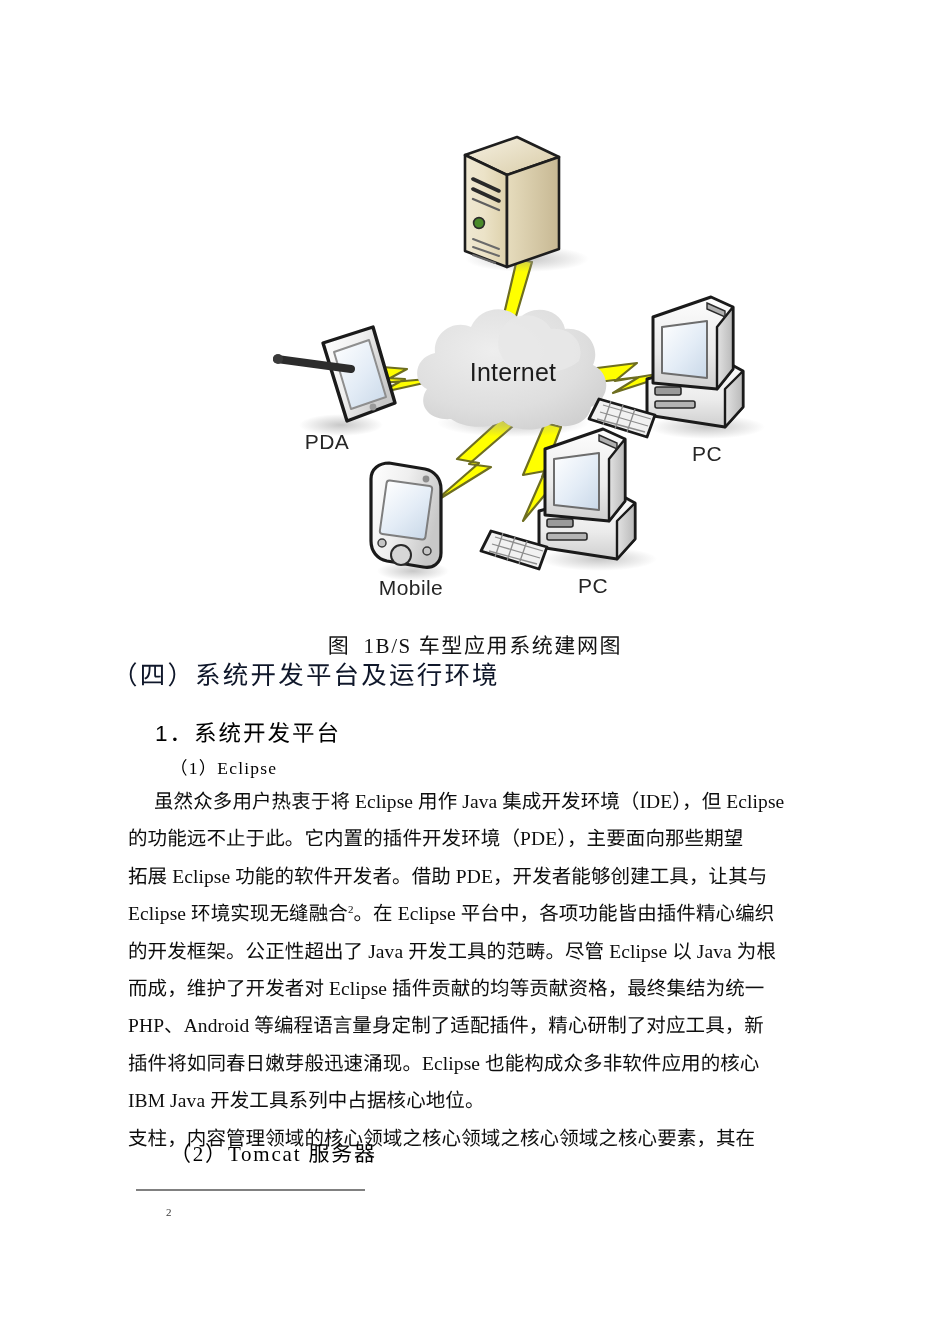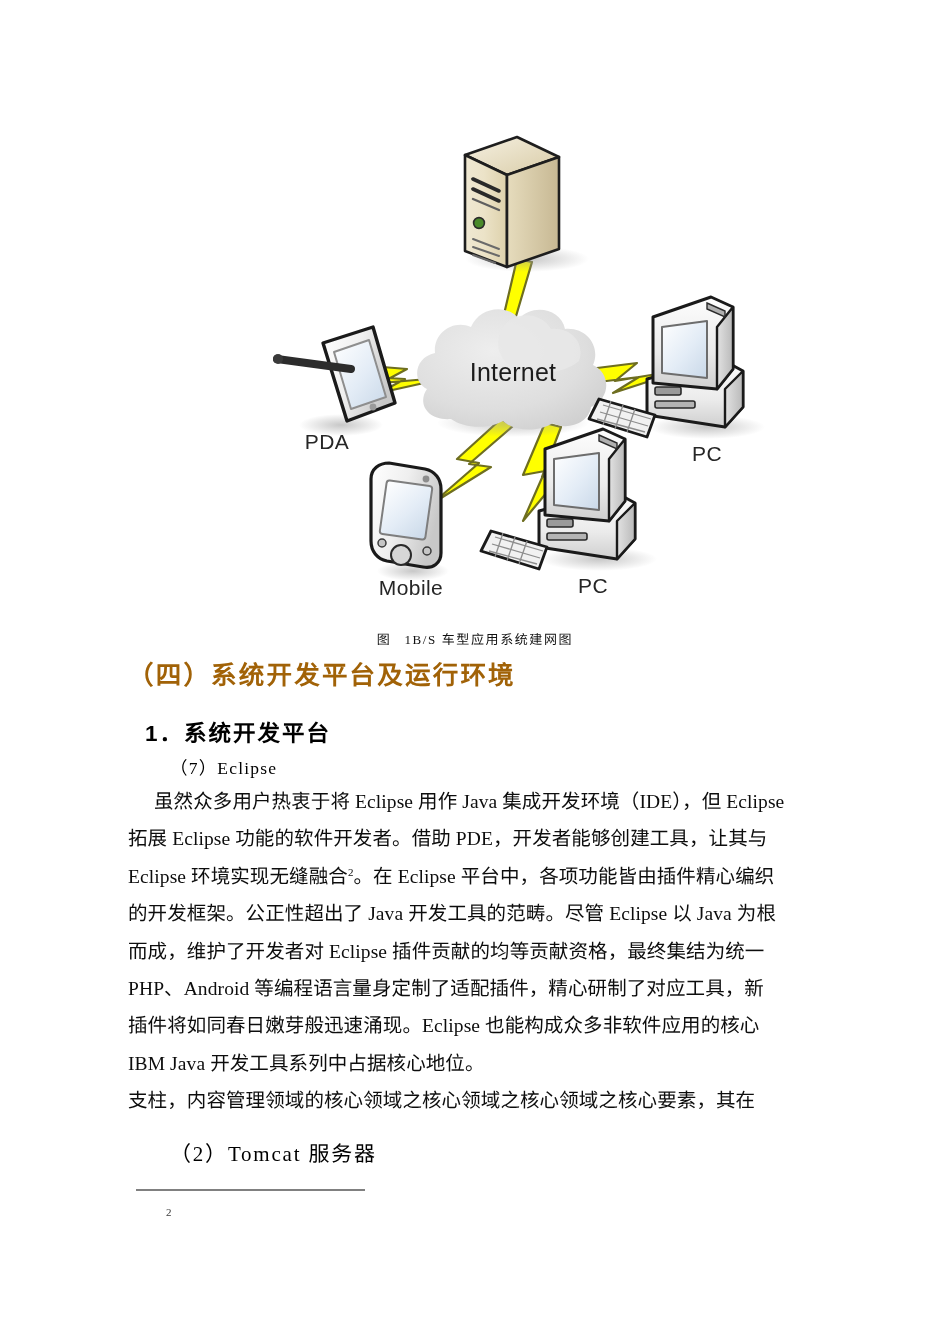--- a/index.html
+++ b/index.html
@@ -62,43 +62,43 @@
   }
 
   
   .figure-caption {
     position: absolute;
     left: 0;
     top: 613px;
     width: 950px;
     text-align: center;
     font-family: "Liberation Serif", "DejaVu Serif", serif;
-    font-size: 13px;
+    font-size: 21px;
     color: #111;
     letter-spacing: 1.6px;
   }
   .figure-caption .cap-gap { display: inline-block; width: 13px; }
 
   
   .h-level1 {
     position: absolute;
-    left: 128px;
+    left: 112px;
     top: 654px;
     font-family: "Liberation Sans", "DejaVu Sans", sans-serif;
-    font-weight: bold;
+    font-weight: normal;
     font-size: 25.5px;
     letter-spacing: 2.2px;
-    color: #a16207;
+    color: #0f172a;
   }
   .h-level2 {
     position: absolute;
-    left: 145px;
+    left: 155px;
     top: 715px;
     font-family: "Liberation Sans", "DejaVu Sans", sans-serif;
-    font-weight: bold;
+    font-weight: normal;
     font-size: 22.5px;
     letter-spacing: 2.0px;
     color: #000;
   }
   .h-level3 {
     position: absolute;
     left: 170px;
     top: 754px;
     font-family: "Liberation Serif", "DejaVu Serif", serif;
     font-size: 17.5px;
@@ -339,24 +339,25 @@
       </svg>
     </div>
 
     <div class="figure-caption">
       <span>图</span><span class="cap-gap"></span><span>1B/S 车型应用系统建网图</span>
     </div>
   </div>
 
   <div class="h-level1">（四）系统开发平台及运行环境</div>
   <div class="h-level2">1．系统开发平台</div>
-  <div class="h-level3">（7）Eclipse</div>
+  <div class="h-level3">（1）Eclipse</div>
 
   <div class="body-para">
     <div class="body-line indent">虽然众多用户热衷于将 Eclipse 用作 Java 集成开发环境（IDE），但 Eclipse</div>
+    <div class="body-line">的功能远不止于此。它内置的插件开发环境（PDE），主要面向那些期望</div>
     <div class="body-line">拓展 Eclipse 功能的软件开发者。借助 PDE，开发者能够创建工具，让其与</div>
     <div class="body-line"><span>Eclipse 环境实现无缝融合</span><sup>2</sup><span>。在 Eclipse 平台中，各项功能皆由插件精心编织</span></div>
     <div class="body-line">的开发框架。公正性超出了 Java 开发工具的范畴。尽管 Eclipse 以 Java 为根</div>
     <div class="body-line">而成，维护了开发者对 Eclipse 插件贡献的均等贡献资格，最终集结为统一</div>
     <div class="body-line">PHP、Android 等编程语言量身定制了适配插件，精心研制了对应工具，新</div>
     <div class="body-line">插件将如同春日嫩芽般迅速涌现。Eclipse 也能构成众多非软件应用的核心</div>
     <div class="body-line">IBM Java 开发工具系列中占据核心地位。</div>
     <div class="body-line">支柱，内容管理领域的核心领域之核心领域之核心领域之核心要素，其在</div>
   </div>
 

